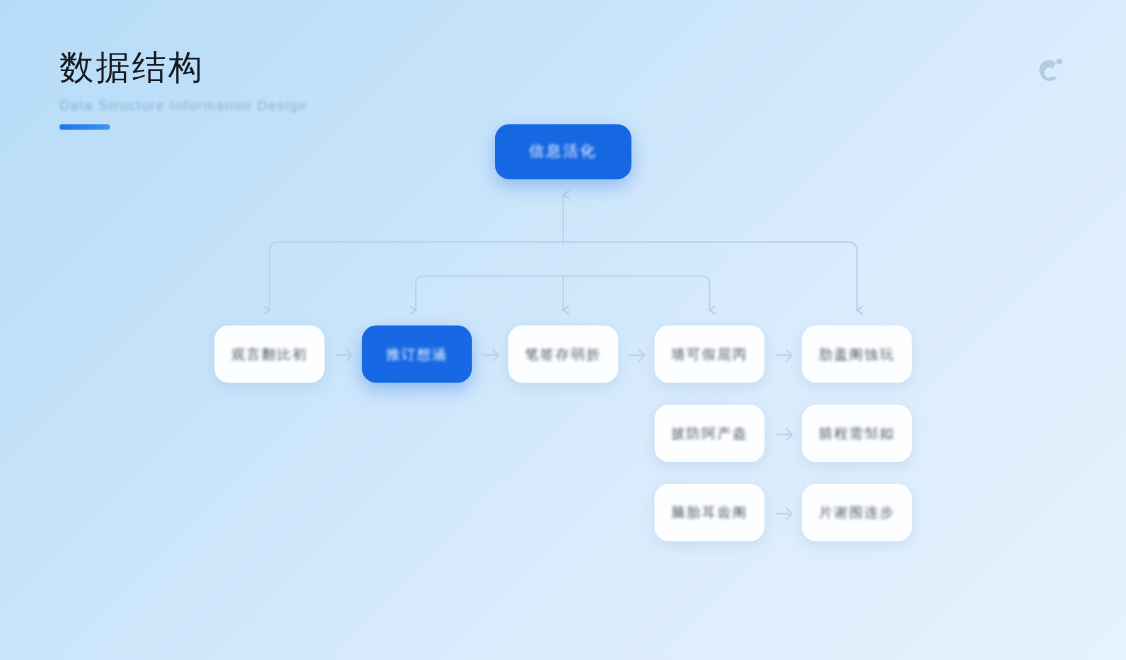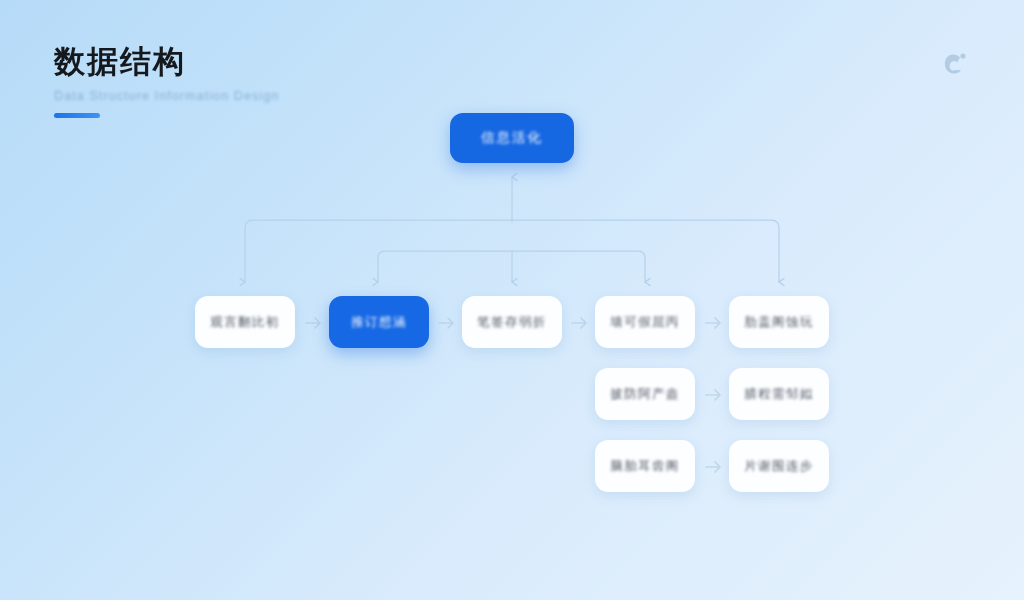--- a/index.html
+++ b/index.html
@@ -23,21 +23,21 @@
 
   
   #header {
     position: absolute;
     left: 54px;
     top: 44px;
     width: 420px;
   }
   #page-title {
     font-size: 31px;
-    font-weight: bold;
+    font-weight: normal;
     letter-spacing: 2px;
     color: #15181c;
     line-height: 1.15;
     margin: 0;
   }
   #page-subtitle {
     margin-top: 9px;
     font-size: 12.5px;
     letter-spacing: 1.1px;
     color: #7fa9cd;

